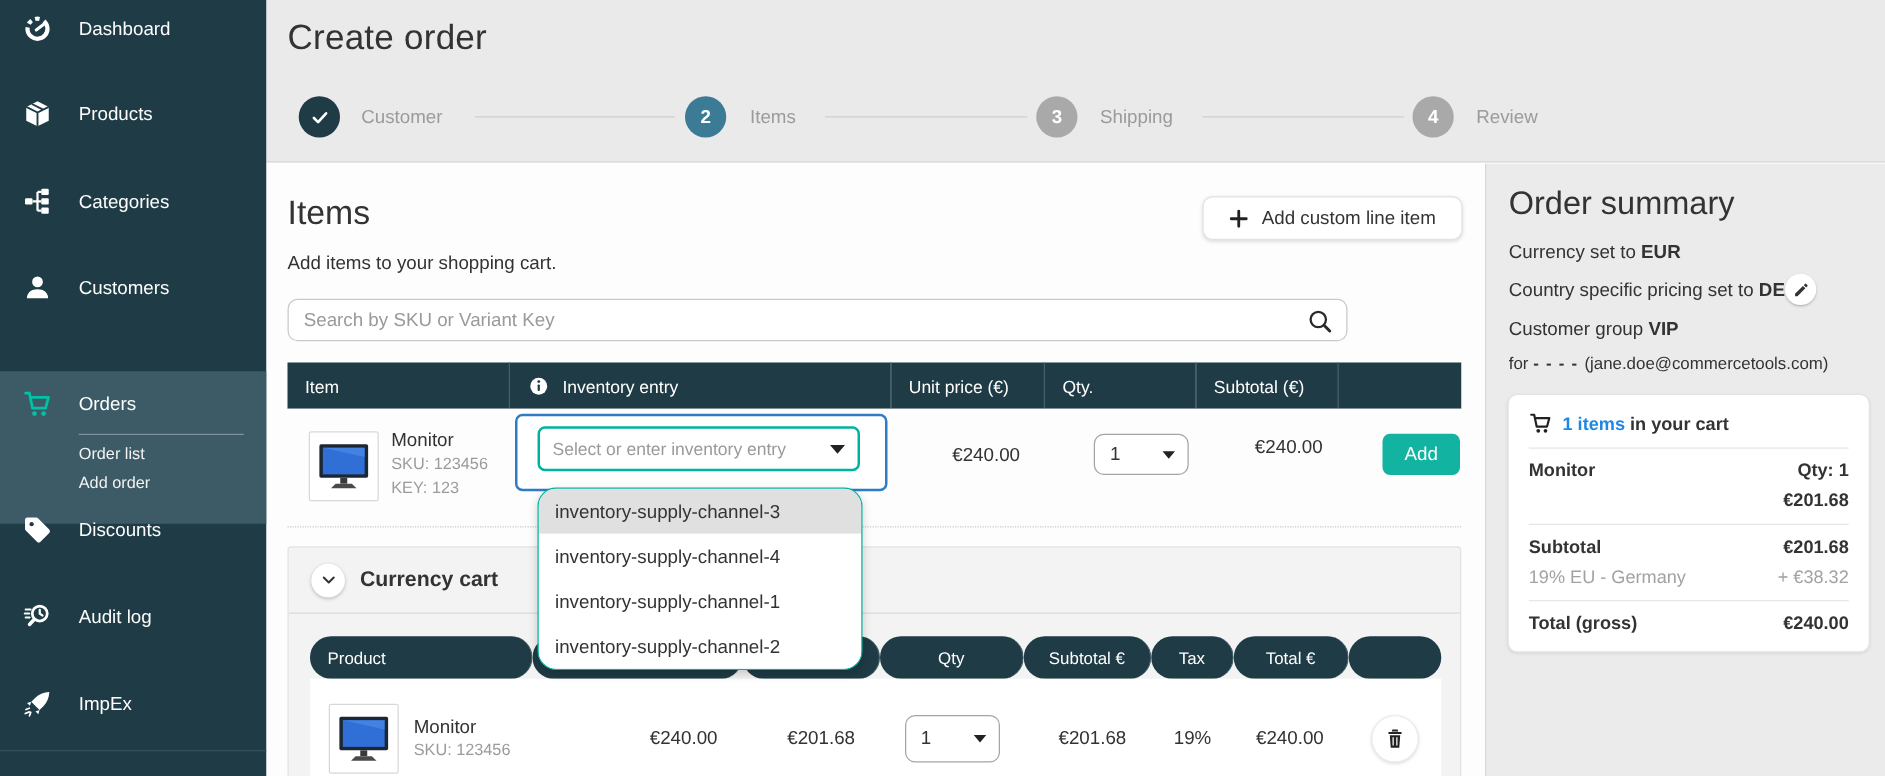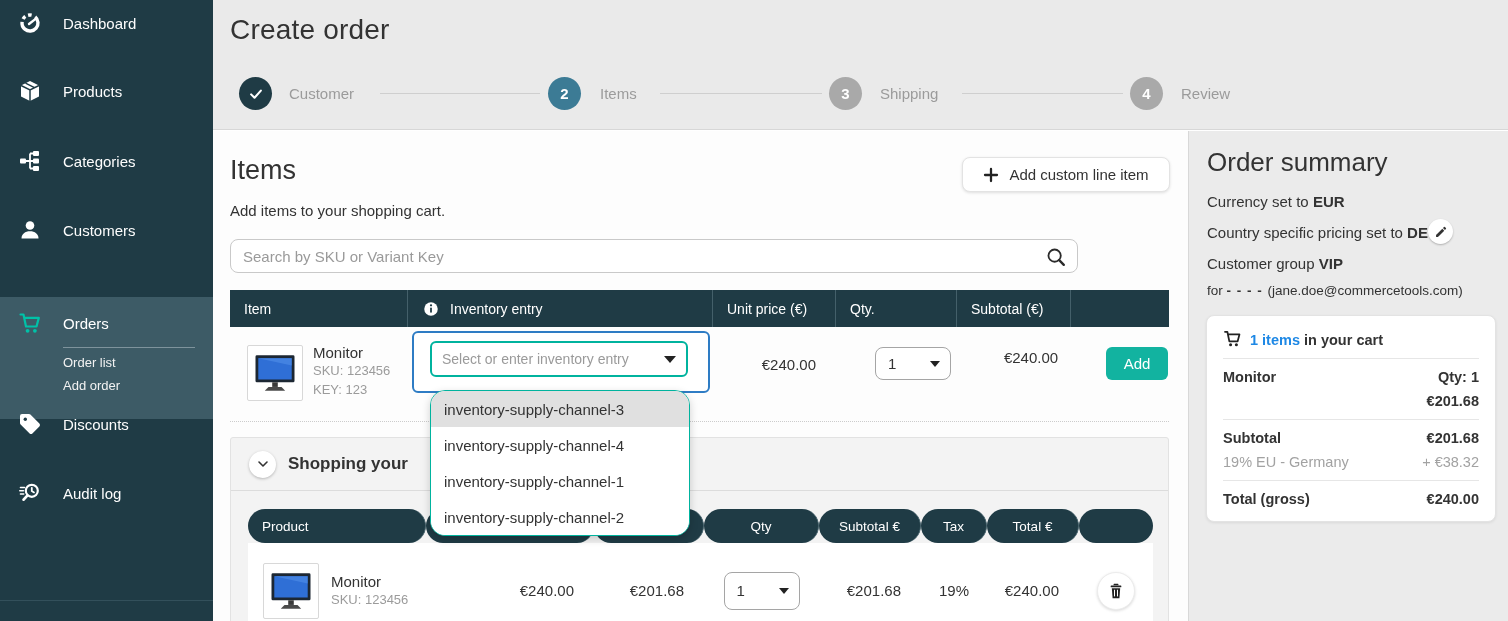--- a/index.html
+++ b/index.html
@@ -156,20 +156,28 @@
     </div>
     <div class="nav-item" style="top:470px">
       <svg viewBox="0 0 24 24">
         <circle cx="13.8" cy="9.8" r="6" fill="none" stroke="#fff" stroke-width="2.2"></circle>
         <path d="M13.8 6.8 v3.2 l2.2 1.4" stroke="#fff" stroke-width="1.8" fill="none" stroke-linecap="round"></path>
         <path d="M9.3 14.6 L5.6 18.6" stroke="#fff" stroke-width="2.8" stroke-linecap="round"></path>
         <path d="M2.5 6.5 h4 M1.8 9.8 h3.6 M2.5 13 h3.2" stroke="#fff" stroke-width="1.6" stroke-linecap="round"></path>
       </svg>
       <span>Audit log</span>
     </div>
+    <div class="nav-item" style="top:540px">
+      <svg viewBox="0 0 24 24">
+        <path d="M21.5 2.5 c-4.8 .3 -8.6 2 -11.2 4.6 L7 10.4 l6.6 6.6 3.3-3.3 C19.5 11 21.2 7.3 21.5 2.5 z" fill="#fff"></path>
+        <path d="M7 10.4 l-3.4 .9 2.3 2.3 z M13.6 17 l-.9 3.4 -2.3-2.3 z" fill="#fff"></path>
+        <path d="M2.8 16.6 l2.6-1 M2.2 19.8 l3.2-1.3 M5.6 21.6 l1-2.8" stroke="#fff" stroke-width="1.4" stroke-linecap="round"></path>
+      </svg>
+      <span>ImpEx</span>
+    </div>
     <div class="sidebar-bottom-divider"></div>
   </nav>
 
   <header class="header">
     <div class="page-title">Create order</div>
 
     <div class="step-circle step-done" style="left:26px">
       <svg viewBox="0 0 24 24" style="width:18px;height:18px">
         <path d="M5.5 12.5 L10 17 L18.5 7.5" fill="none" stroke="#fff" stroke-width="2.8" stroke-linecap="round" stroke-linejoin="round"></path>
       </svg>
@@ -273,21 +281,21 @@
       </div>
     </div>
 
     <section class="cart-card">
       <div class="cart-card-header">
         <div class="chev-circle">
           <svg viewBox="0 0 24 24" style="width:16px;height:16px">
             <path d="M6 9 L12 15 L18 9" fill="none" stroke="#333" stroke-width="2.4" stroke-linecap="round" stroke-linejoin="round"></path>
           </svg>
         </div>
-        <div class="cart-title">Shopping your</div>
+        <div class="cart-title">Currency cart</div>
       </div>
 
       <div class="cart-table">
         <div class="flexrow">
           <div class="cth left" style="width:178px">Product</div>
           <div class="cth" style="width:168px">Original price €</div>
           <div class="cth" style="width:110px">Unit price €</div>
           <div class="cth" style="width:115px">Qty</div>
           <div class="cth" style="width:102px">Subtotal €</div>
           <div class="cth" style="width:66px">Tax</div>

